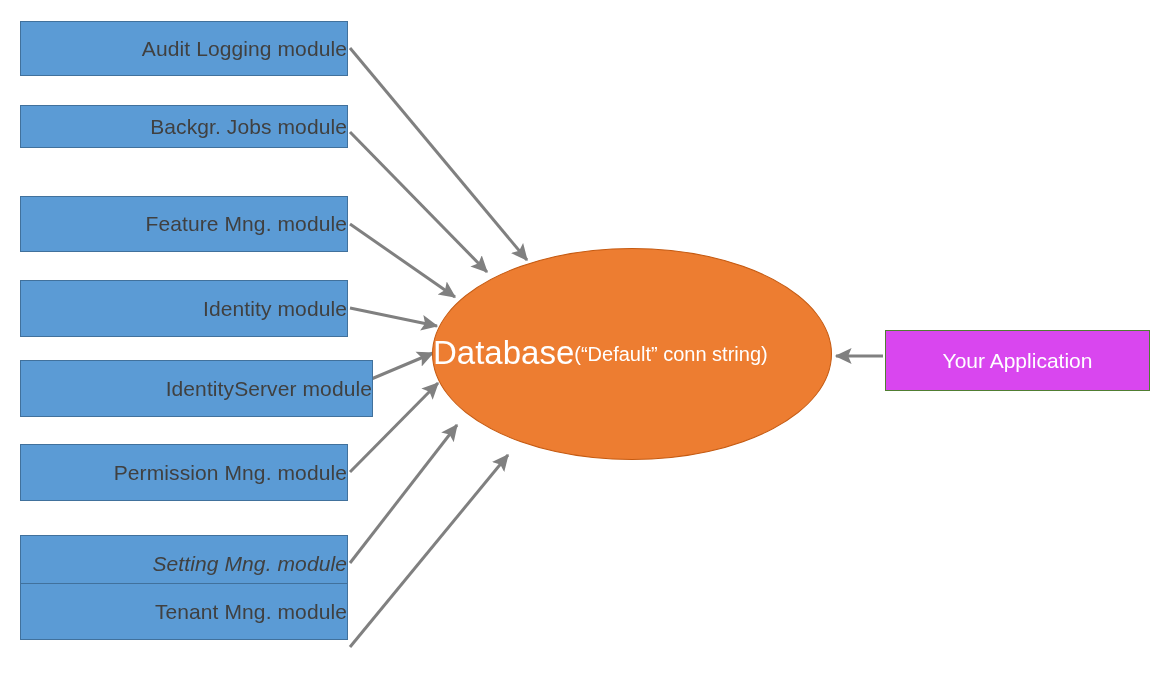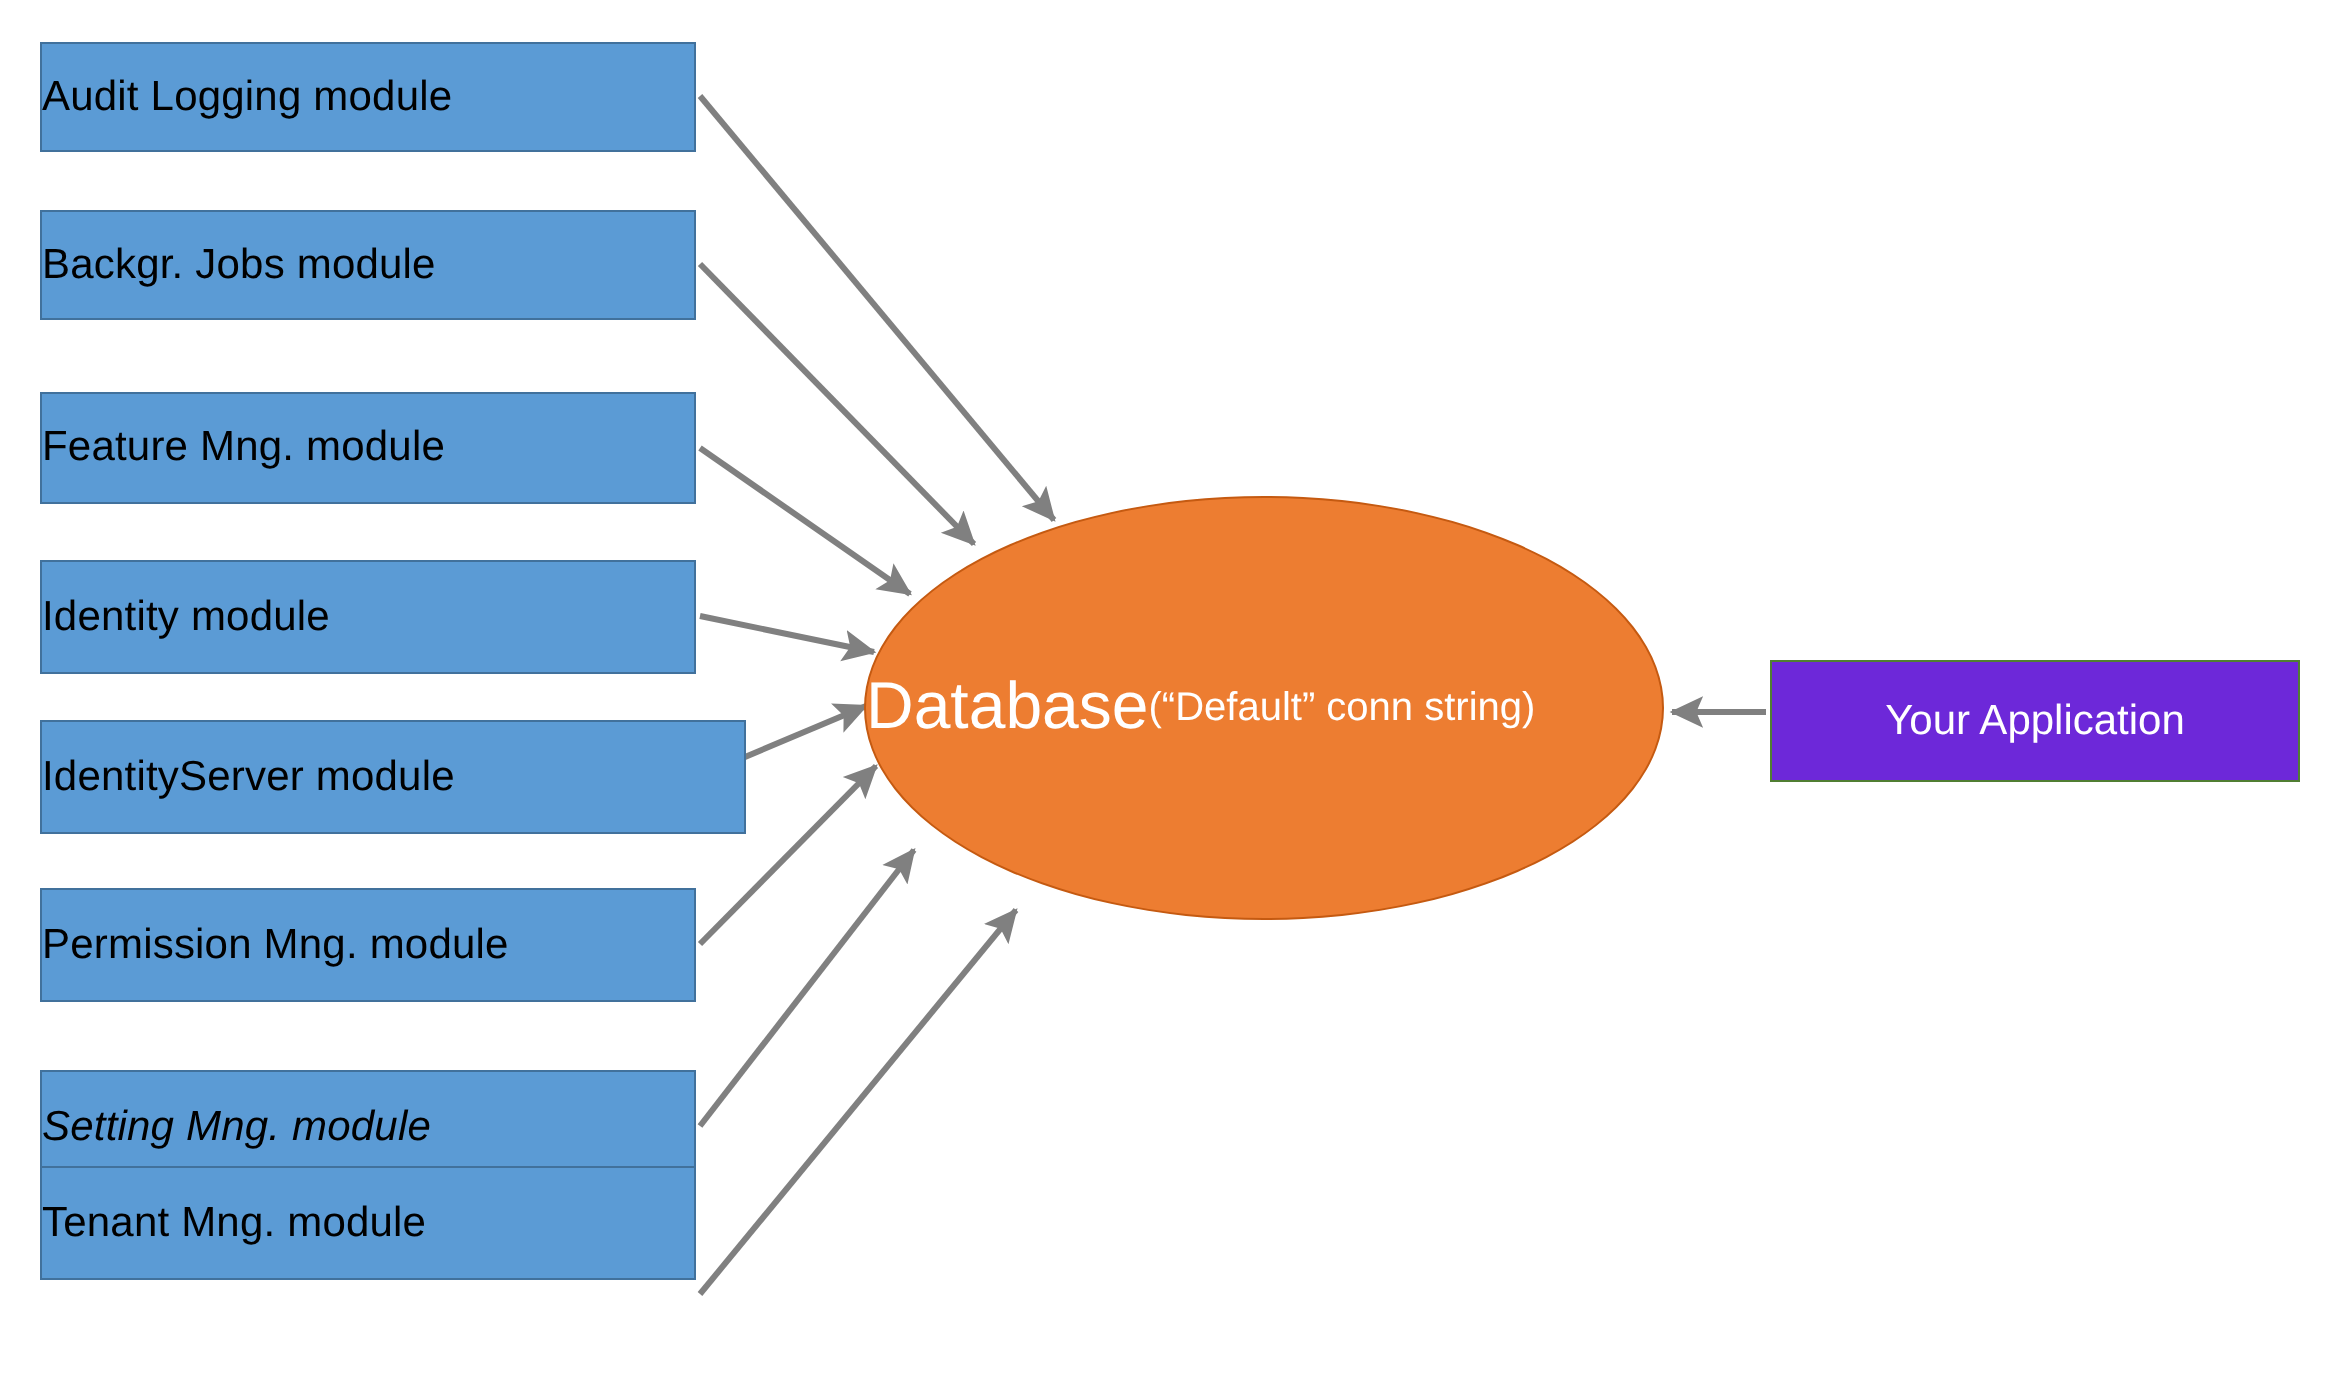--- a/index.html
+++ b/index.html
@@ -25,30 +25,30 @@
     height: 694px;
     pointer-events: none;
   }
   .module-box {
     position: absolute;
     box-sizing: border-box;
     background: #5B9BD5;
     border: 1.6px solid #41719C;
     display: flex;
     align-items: center;
-    justify-content: flex-start;
-    color: #000000;
+    justify-content: flex-end;
+    color: #404040;
     font-size: 21px;
     letter-spacing: 0.1px;
     white-space: nowrap;
   }
   .app-box {
     position: absolute;
     box-sizing: border-box;
-    background: #6d28d9;
+    background: #d946ef;
     border: 1.6px solid #507E32;
     display: flex;
     align-items: center;
     justify-content: center;
     color: #ffffff;
     font-size: 21px;
     white-space: nowrap;
     text-align: right;
   }
   .db-ellipse {
@@ -92,21 +92,21 @@
         <line x1="350" y1="472" x2="438" y2="383" stroke="#808080" stroke-width="3" marker-end="url(#ah)"></line>
         <line x1="350" y1="563" x2="457" y2="425" stroke="#808080" stroke-width="3" marker-end="url(#ah)"></line>
         <line x1="350" y1="647" x2="508" y2="455" stroke="#808080" stroke-width="3" marker-end="url(#ah)"></line>
         <line x1="883" y1="356" x2="836" y2="356" stroke="#808080" stroke-width="3" marker-end="url(#ah)"></line>
       </g>
   </svg>
 
   <div class="module-box" style="left: 20px; top: 21px; width: 328px; height: 55px;">
     <span>Audit Logging module</span>
   </div>
-  <div class="module-box" style="left: 20px; top: 105px; width: 328px; height: 55px;">
+  <div class="module-box" style="left: 20px; top: 105px; width: 328px; height: 43px;">
     <span>Backgr. Jobs module</span>
   </div>
   <div class="module-box" style="left: 20px; top: 196px; width: 328px; height: 56px;">
     <span>Feature Mng. module</span>
   </div>
   <div class="module-box" style="left: 20px; top: 280px; width: 328px; height: 57px;">
     <span>Identity module</span>
   </div>
   <div class="module-box" style="left: 20px; top: 360px; width: 353px; height: 57px;">
     <span>IdentityServer module</span>

